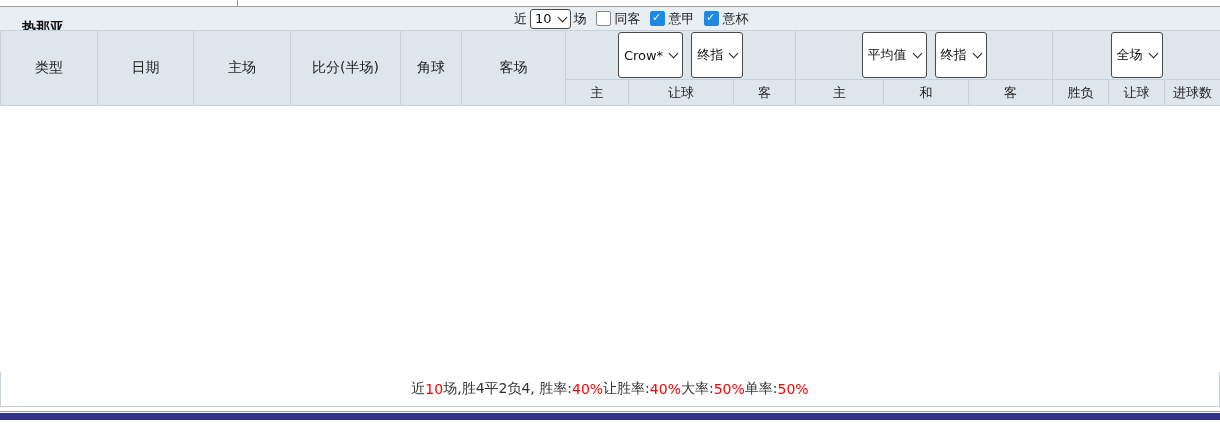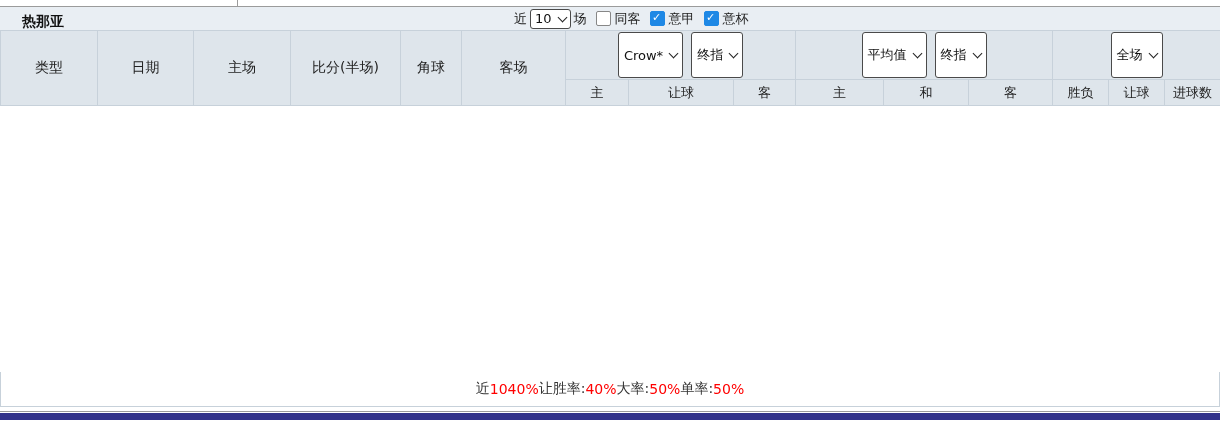--- a/index.html
+++ b/index.html
@@ -3,21 +3,21 @@
 <meta charset="utf-8">
 <style>
   html,body{margin:0;padding:0;background:#fff;}
   #screen{position:relative;width:1220px;height:424px;background:#fff;overflow:hidden;
           font-family:"DejaVu Sans","Liberation Sans",sans-serif;}
   
   .topline{position:absolute;left:0;top:6px;width:100%;height:1px;background:#9b9b9b;}
   .artifact-v{position:absolute;left:237px;top:0;width:1px;height:6px;background:#9b9b9b;}
   
   .titlebar{position:absolute;left:0;top:7px;width:100%;height:23px;background:#e9eef3;}
-  .team-title{position:absolute;left:22px;top:6px;font-size:14px;font-weight:bold;color:#111;}
+  .team-title{position:absolute;left:22px;top:12px;font-size:14px;font-weight:bold;color:#111;}
   .controls{position:absolute;left:514px;top:1px;height:21px;display:flex;align-items:center;gap:3px;font-size:13px;color:#222;}
   .sel{display:inline-flex;align-items:center;background:#fff;border:1px solid #4a4a4a;border-radius:3px;height:20px;padding:12px 5px;font-size:13px;color:#111;cursor:default;}
   .sel .caret{width:6px;height:6px;border-right:1.6px solid #222;border-bottom:1.6px solid #222;transform:rotate(45deg);margin-left:7px;margin-top:-3px;}
   .sel.small{height:18px;padding:0 4px;}
   .cb{width:13px;height:13px;border:1px solid #878787;background:#fff;border-radius:2px;display:inline-block;position:relative;margin-left:6px;margin-right:1px;flex:none;}
   .cb.checked{background:#1e88e5;border-color:#1e88e5;}
   .cb.checked::after{content:"\2713";position:absolute;left:1.5px;top:-1.5px;color:#fff;font-size:11px;font-weight:bold;}
   
   table{position:absolute;left:0;top:30px;width:1220px;border-collapse:collapse;table-layout:fixed;}
   th,td{border:1px solid #c7d1da;text-align:center;overflow:hidden;white-space:nowrap;}
@@ -127,20 +127,21 @@
         <th>让球</th>
         <th>进球数</th>
       </tr>
     </thead>
     <tbody></tbody>
   </table>
 
   <div class="summary">
       <span>近</span>
       <span class="red">10</span>
+      <span>场,胜4平2负4, 胜率:</span>
       <span class="red">40%</span>
       <span> 让胜率:</span>
       <span class="red">40%</span>
       <span> 大率:</span>
       <span class="red">50%</span>
       <span> 单率:</span>
       <span class="red">50%</span>
     </div>
   <div class="rule2"></div>
   <div class="navybar"></div>

